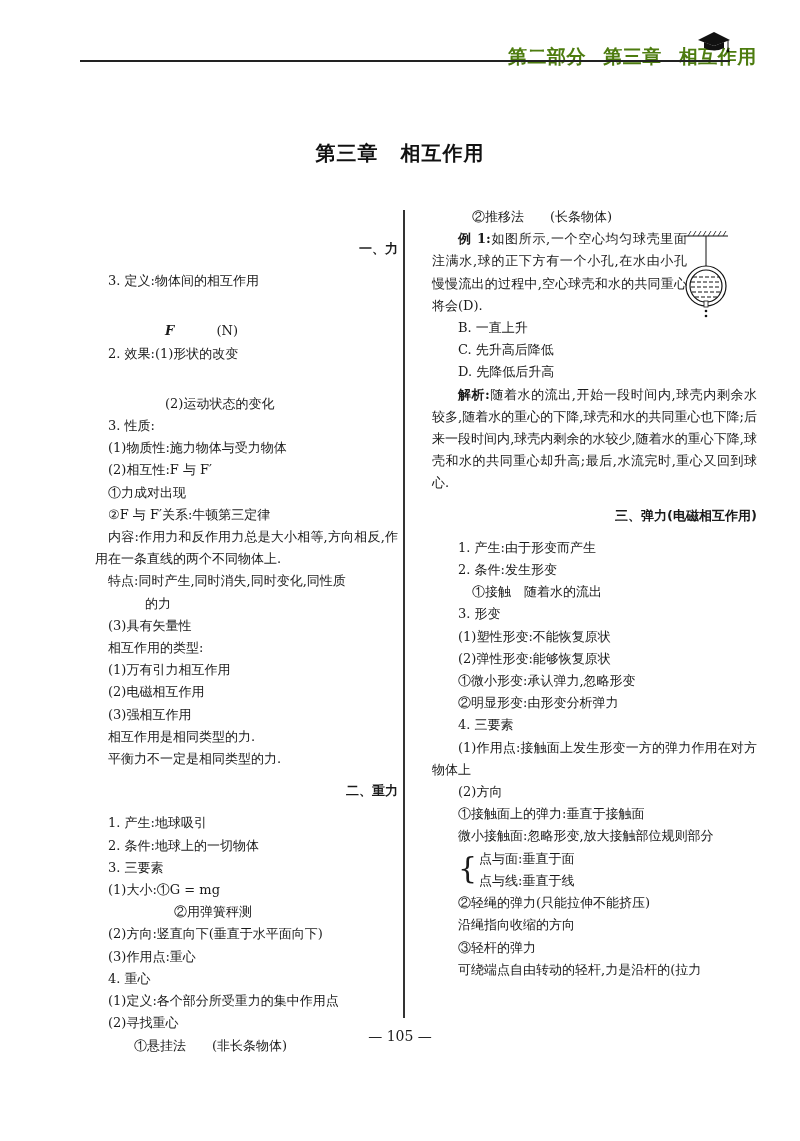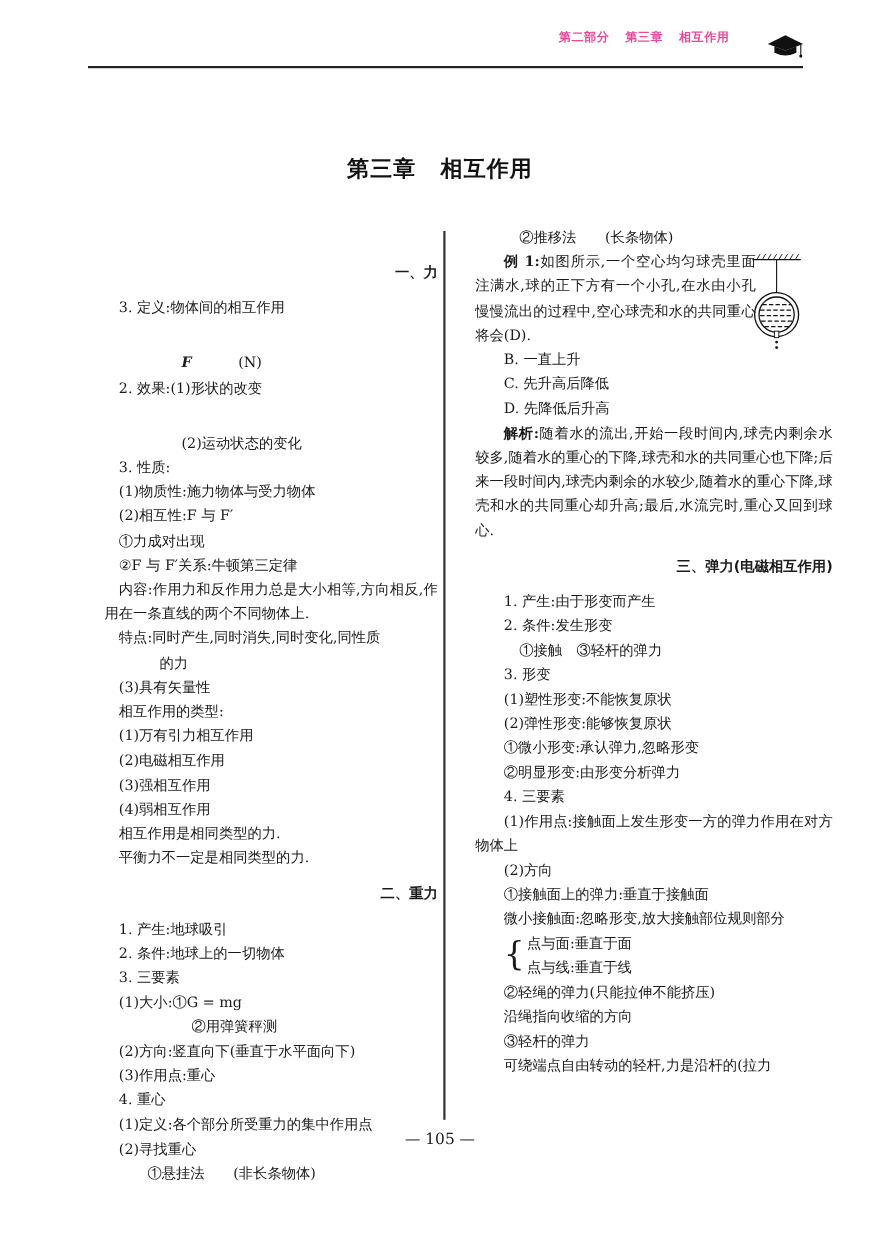--- a/index.html
+++ b/index.html
@@ -2,23 +2,23 @@
 <html><head>
 <meta charset="utf-8">
 <style>
   html, body { margin: 0; padding: 0; background: #ffffff; }
   body {
     width: 800px; height: 1141px; position: relative; overflow: hidden;
     font-family: "DejaVu Serif", "Liberation Serif", serif;
     color: #1a1a1a;
   }
   .header-text {
-    position: absolute; top: 26px; left: 508px;
-    font-family: "DejaVu Sans", sans-serif; font-weight: bold; font-size: 11px;
-    letter-spacing: 0.5px; color: #ec4899;
+    position: absolute; top: 44px; left: 508px;
+    font-family: "DejaVu Sans", sans-serif; font-weight: bold; font-size: 19px;
+    letter-spacing: 0.5px; color: #4d7c0f;
     white-space: nowrap;
   }
   .header-text span { margin-right: 10px; }
   .cap-icon { position: absolute; top: 26px; left: 696px; width: 36px; height: 28px; }
   .header-rule {
     position: absolute; top: 60px; left: 80px; width: 650px; height: 1.5px;
     background: #222;
   }
   .chapter-title {
     position: absolute; top: 140px; left: 0; width: 800px; text-align: center;
@@ -88,21 +88,20 @@
   <div class="line">①力成对出现</div>
   <div class="line">②F 与 F′关系:牛顿第三定律</div>
   <div class="justify" style="margin-left:-13px;text-indent:13px;width:303px;">内容:作用力和反作用力总是大小相等,方向相反,作用在一条直线的两个不同物体上.</div>
   <div class="line">特点:同时产生,同时消失,同时变化,同性质</div>
   <div class="line" style="padding-left:37px;">的力</div>
   <div class="line">(3)具有矢量性</div>
   <div class="line">相互作用的类型:</div>
   <div class="line">(1)万有引力相互作用</div>
   <div class="line">(2)电磁相互作用</div>
   <div class="line">(3)强相互作用</div>
-  <div class="line">(4)弱相互作用</div>
   <div class="line">相互作用是相同类型的力.</div>
   <div class="line">平衡力不一定是相同类型的力.</div>
   <div class="gap-sm"></div>
   <div class="line sec-head">二、重力</div>
   <div class="gap-sm"></div>
   <div class="line">1. 产生:地球吸引</div>
   <div class="line">2. 条件:地球上的一切物体</div>
   <div class="line">3. 三要素</div>
   <div class="line">(1)大小:①G = mg</div>
   <div class="line ind5">②用弹簧秤测</div>
@@ -125,21 +124,21 @@
   <div class="line ind2">C. 先升高后降低</div>
   <div class="line ind2">D. 先降低后升高</div>
   <div class="justify" style="text-indent:26px;">
     <span class="bold">解析:</span><span>随着水的流出,开始一段时间内,球壳内剩余水较多,随着水的重心的下降,球壳和水的共同重心也下降;后来一段时间内,球壳内剩余的水较少,随着水的重心下降,球壳和水的共同重心却升高;最后,水流完时,重心又回到球心.</span>
   </div>
   <div class="gap-sm"></div>
   <div class="line sec-head ind2">三、弹力(电磁相互作用)</div>
   <div class="gap-sm"></div>
   <div class="line ind2">1. 产生:由于形变而产生</div>
   <div class="line ind2">2. 条件:发生形变</div>
-  <div class="line ind4">①接触　③轻杆的弹力</div>
+  <div class="line ind4">①接触　随着水的流出</div>
   <div class="line ind2">3. 形变</div>
   <div class="line ind2">(1)塑性形变:不能恢复原状</div>
   <div class="line ind2">(2)弹性形变:能够恢复原状</div>
   <div class="line ind2">①微小形变:承认弹力,忽略形变</div>
   <div class="line ind2">②明显形变:由形变分析弹力</div>
   <div class="line ind2">4. 三要素</div>
   <div class="justify" style="text-indent:26px;">(1)作用点:接触面上发生形变一方的弹力作用在对方物体上</div>
   <div class="line ind2">(2)方向</div>
   <div class="line ind2">①接触面上的弹力:垂直于接触面</div>
   <div class="justify" style="text-indent:26px;">微小接触面:忽略形变,放大接触部位规则部分</div>

